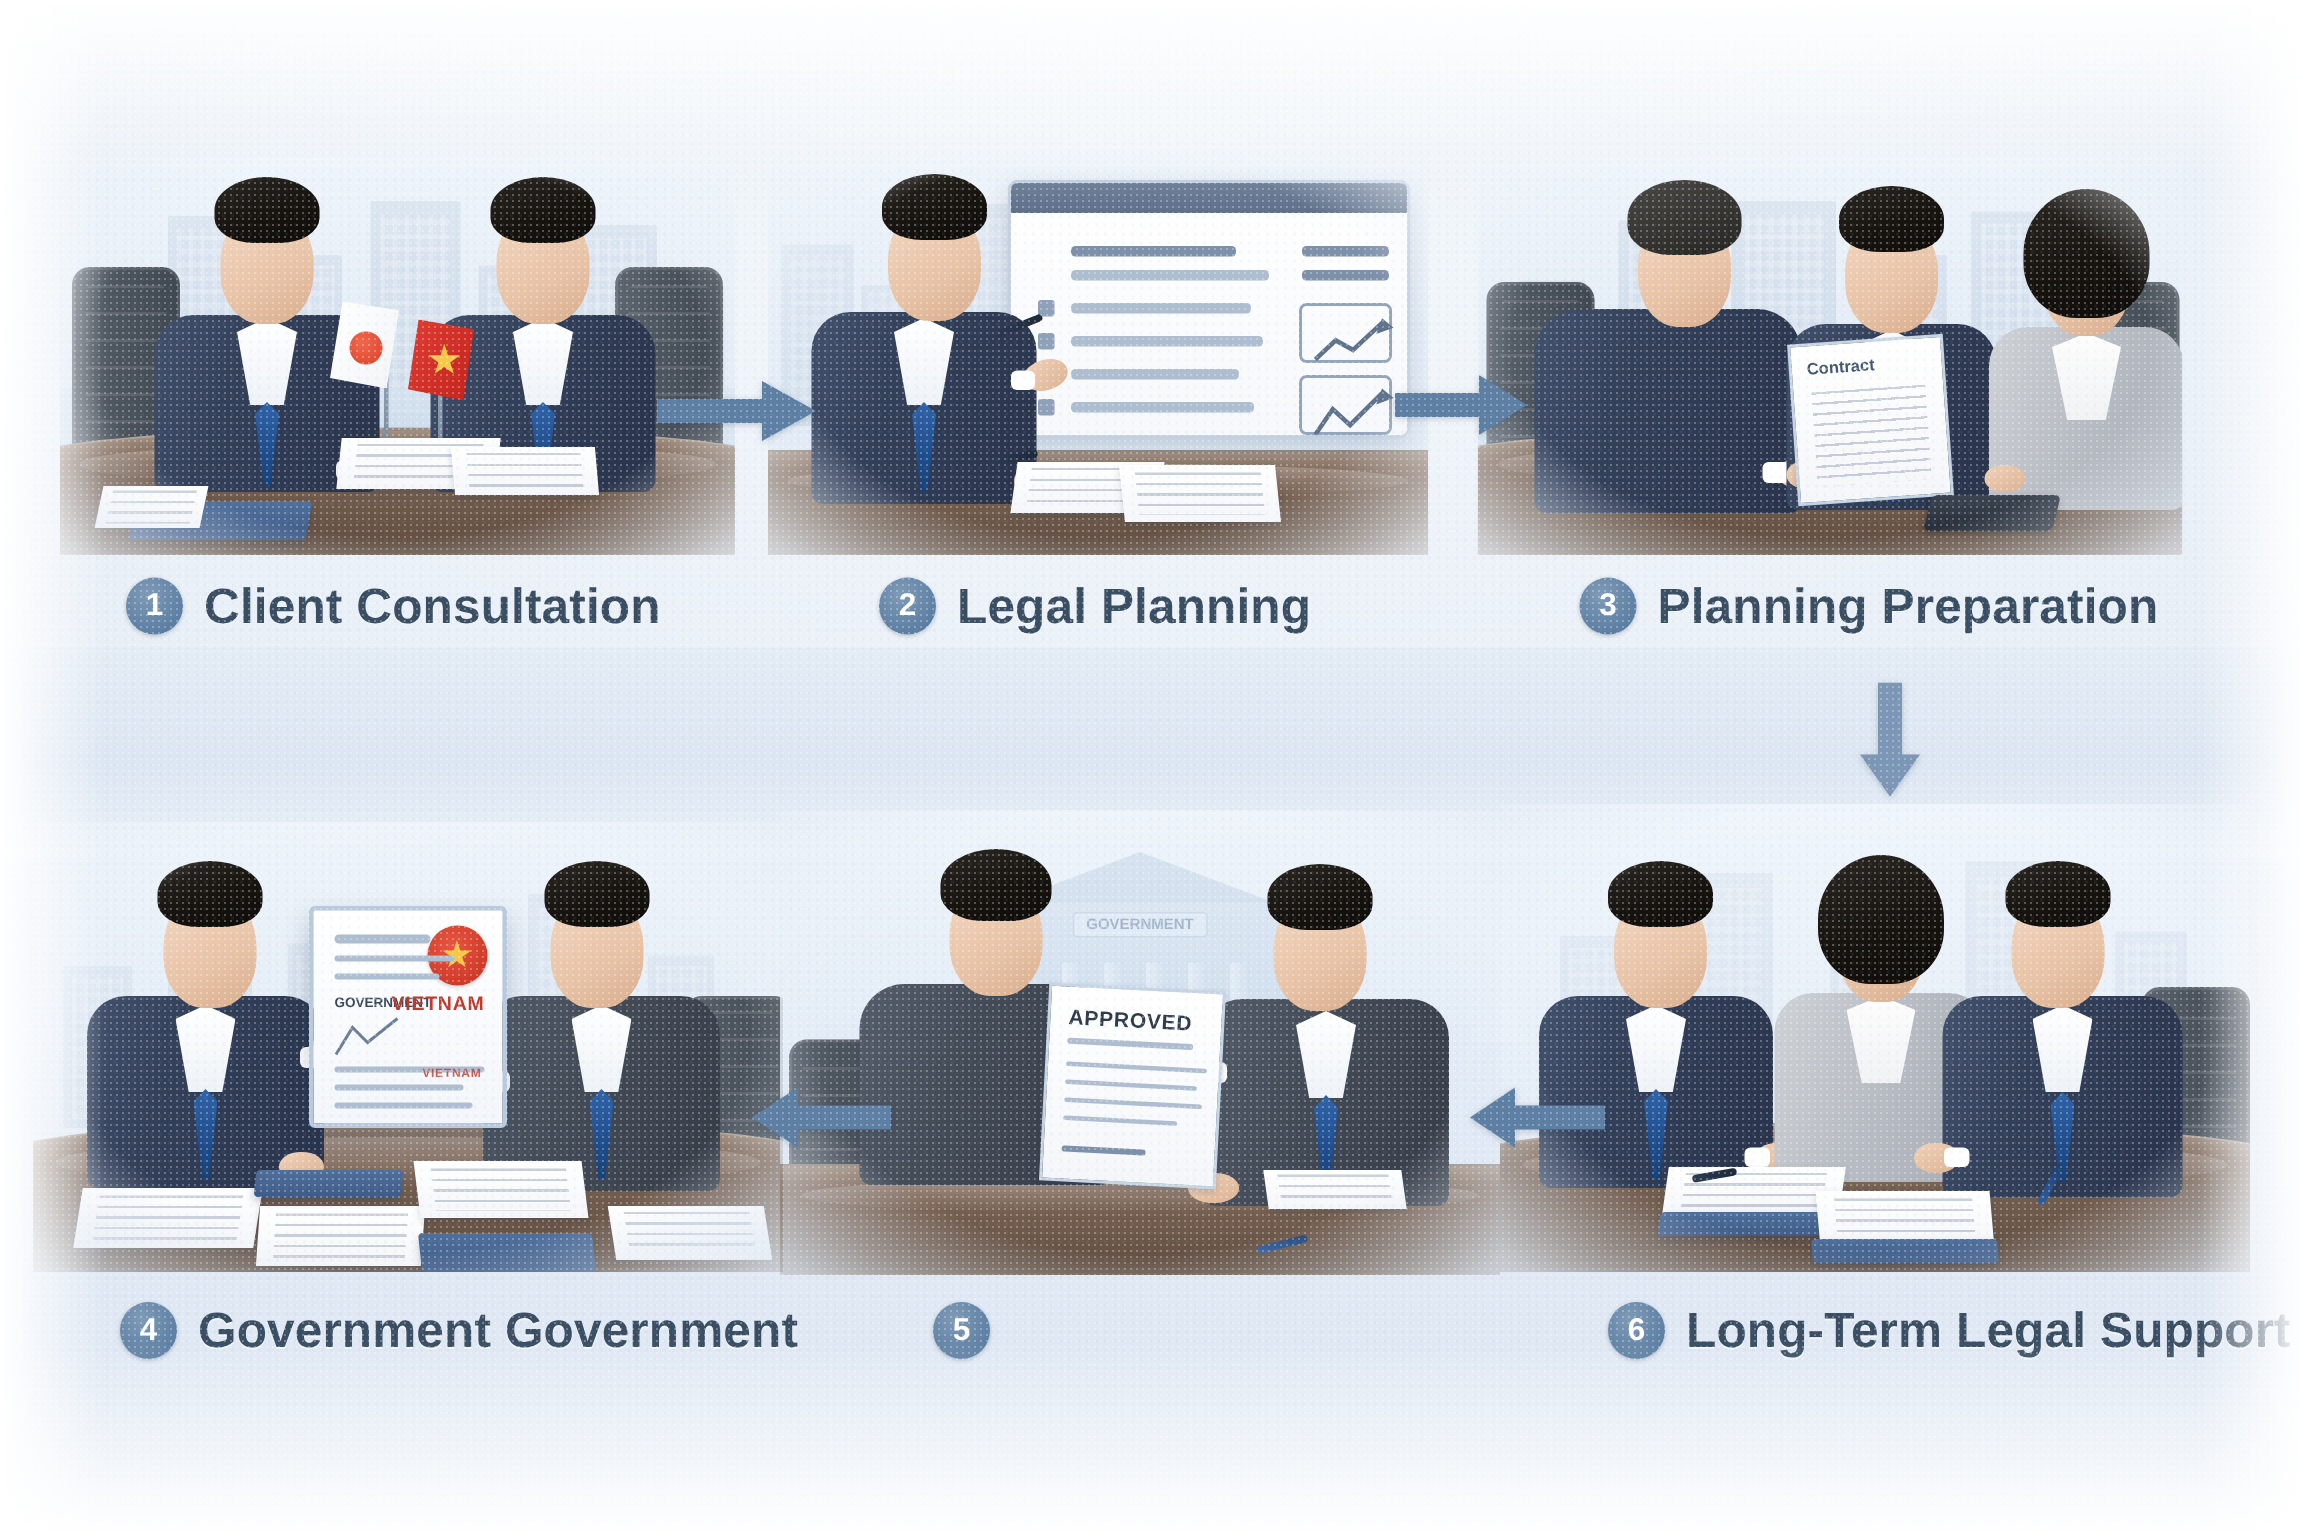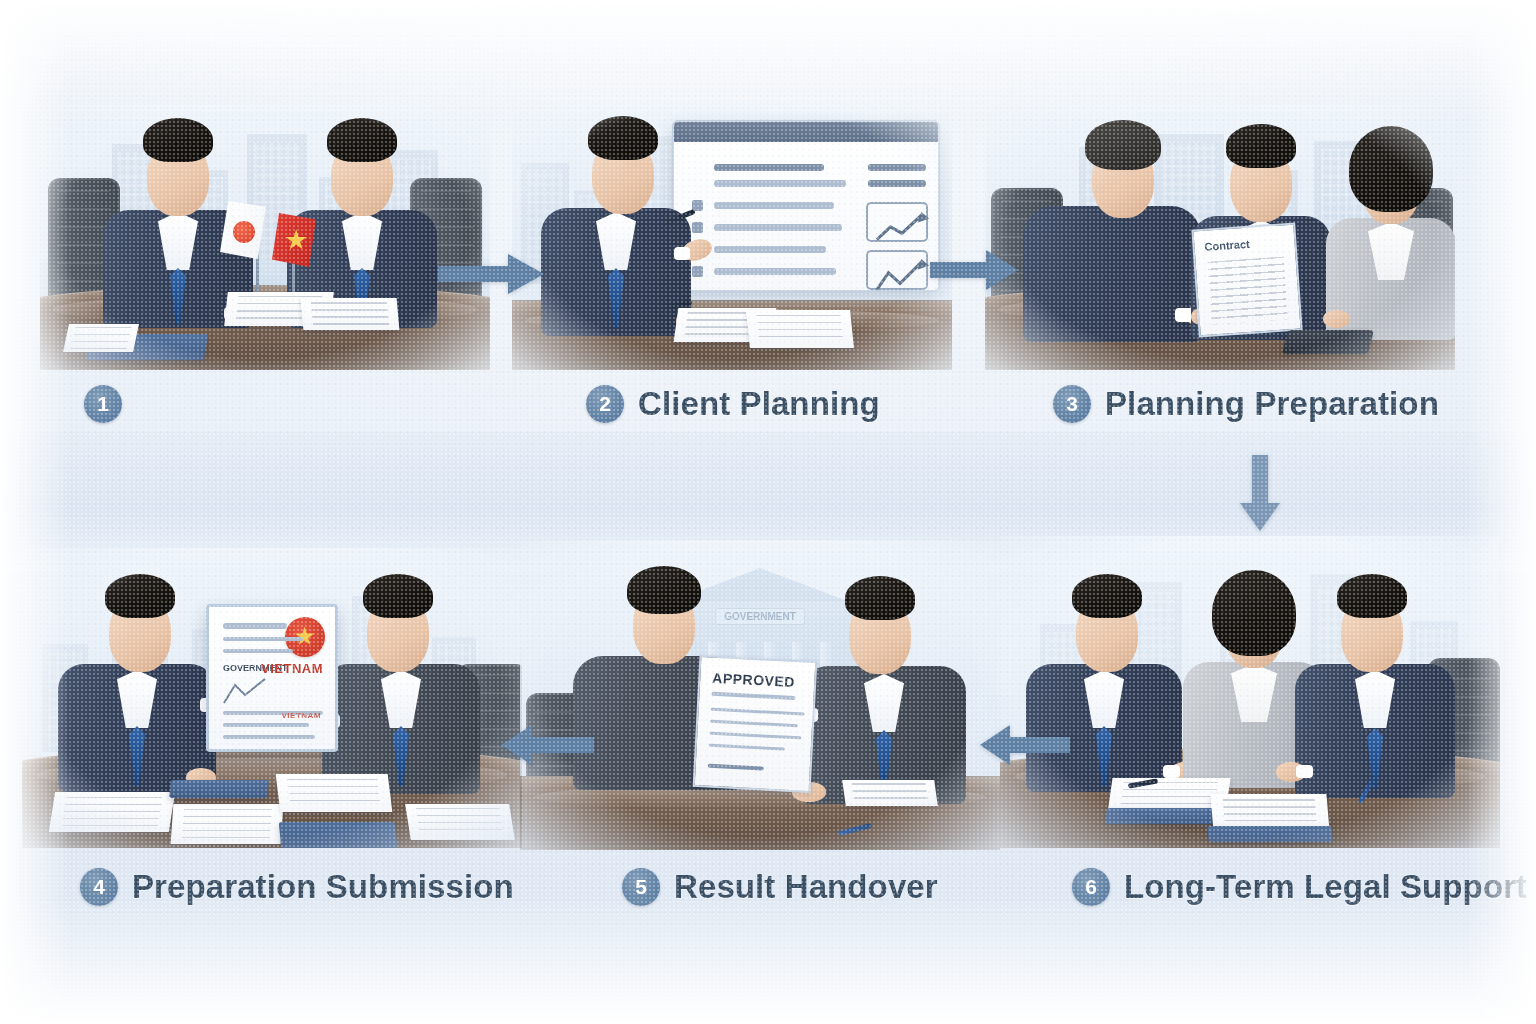--- a/index.html
+++ b/index.html
@@ -689,40 +689,40 @@
   </div>
 
   <div class="arrow" style="left:498px; top:723px;">
     <svg width="96" height="44" viewBox="0 0 96 44">
       <polygon points="96,14 34,14 34,2 3,22 34,42 34,30 96,30" fill="#5d7fa3"></polygon>
     </svg>
   </div>
 
   <div class="caption" style="left:84px; top:385px;">
     <div class="badge">1</div>
+    <div class="cap-text">Client Consultation</div>
   </div>
 
   <div class="caption" style="left:586px; top:385px;">
     <div class="badge">2</div>
-    <div class="cap-text">Client Planning</div>
+    <div class="cap-text">Legal Planning</div>
   </div>
 
   <div class="caption" style="left:1053px; top:385px;">
     <div class="badge">3</div>
     <div class="cap-text">Planning Preparation</div>
   </div>
 
   <div class="caption" style="left:80px; top:868px;">
     <div class="badge">4</div>
-    <div class="cap-text">Preparation Submission</div>
+    <div class="cap-text">Government Government</div>
   </div>
 
   <div class="caption" style="left:622px; top:868px;">
     <div class="badge">5</div>
-    <div class="cap-text">Result Handover</div>
   </div>
 
   <div class="caption" style="left:1072px; top:868px;">
     <div class="badge">6</div>
     <div class="cap-text">Long-Term Legal Support</div>
   </div>
 
   <div id="grain"></div>
   <div class="edge-fade-top"></div>
   <div class="edge-fade-bot"></div>

